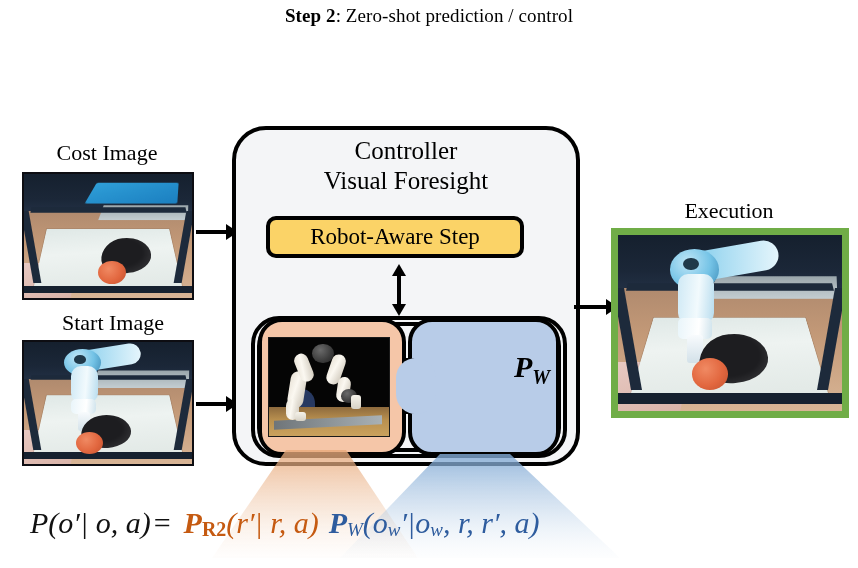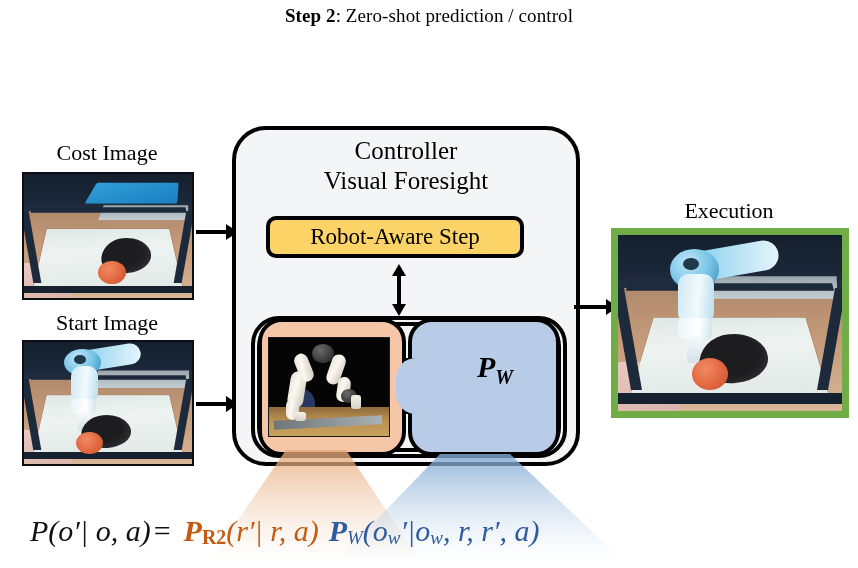--- a/index.html
+++ b/index.html
@@ -222,21 +222,21 @@
   #piece-world-notch {
     position:absolute;
     left: 396px; top: 358px; width: 40px; height: 56px;
     background:#B8CCE8;
     border-radius: 28px;
     z-index: 1;
   }
   #pw-label {
     position:absolute;
     left: 440px; top: 350px; width: 110px;
-    text-align:center;
+    text-align:right;
     font-size: 30px;
     font-weight: bold;
     font-style: italic;
     z-index: 4;
   }
   #pw-label .sub {
     font-size: 20px;
     vertical-align: sub;
   }
   #inner-photo {
@@ -286,21 +286,20 @@
   .arrow { position:absolute; }
 
   
   #equation {
     position:absolute;
     left: 30px; top: 506px;
     font-size: 30px;
     font-style: italic;
     white-space: nowrap;
     z-index: 6;
-    margin-top: 8px;
   }
   #equation .blk { color:#111; }
   #equation .org { color:#C55A11; }
   #equation .blu { color:#2E5C9E; }
   #equation .bsub { font-size: 20px; vertical-align: -3px; font-weight:bold; font-style:normal; }
   #equation .sub { font-size: 19px; vertical-align: -3px; font-style: italic; }
   #equation .op { font-style: normal; padding: 0 3px; }
   #equation .pbold { font-weight: bold; font-style: italic; }
   #equation .gap { display:inline-block; width:10px; }
 </style>
@@ -330,21 +329,21 @@
       <div class="plush-body" style="left:46%; top:52%; width:30%; height:28%; transform:rotate(-6deg);"></div>
       <div class="plush-head" style="left:44%; top:70%; width:17%; height:19%;"></div>
     </div>
   </div>
 
   <svg class="arrow" style="left:196px; top:220px;" width="42" height="24" viewBox="0 0 42 24">
     <line x1="0" y1="12" x2="30" y2="12" stroke="#000" stroke-width="4"></line>
     <polygon points="30,4 42,12 30,20" fill="#000"></polygon>
   </svg>
 
-  <div class="panel-label" style="left:14px; top:310px; width:186px;">Start Image</div>
+  <div class="panel-label" style="left:20px; top:310px; width:186px;">Start Image</div>
 
   <div class="photo black-edge" style="left:22px; top:340px; width:172px; height:126px;">
     <div class="scene">
       <div class="bg-wall"></div>
       <div class="bg-floor"></div>
       <div class="floor-left"></div>
       <div class="gray-shelf" style="right:2%; top:22%; width:56%; height:16%;"></div>
       <div class="tray"></div>
       <div class="rail rail-back"></div>
       <div class="rail rail-l"></div>

